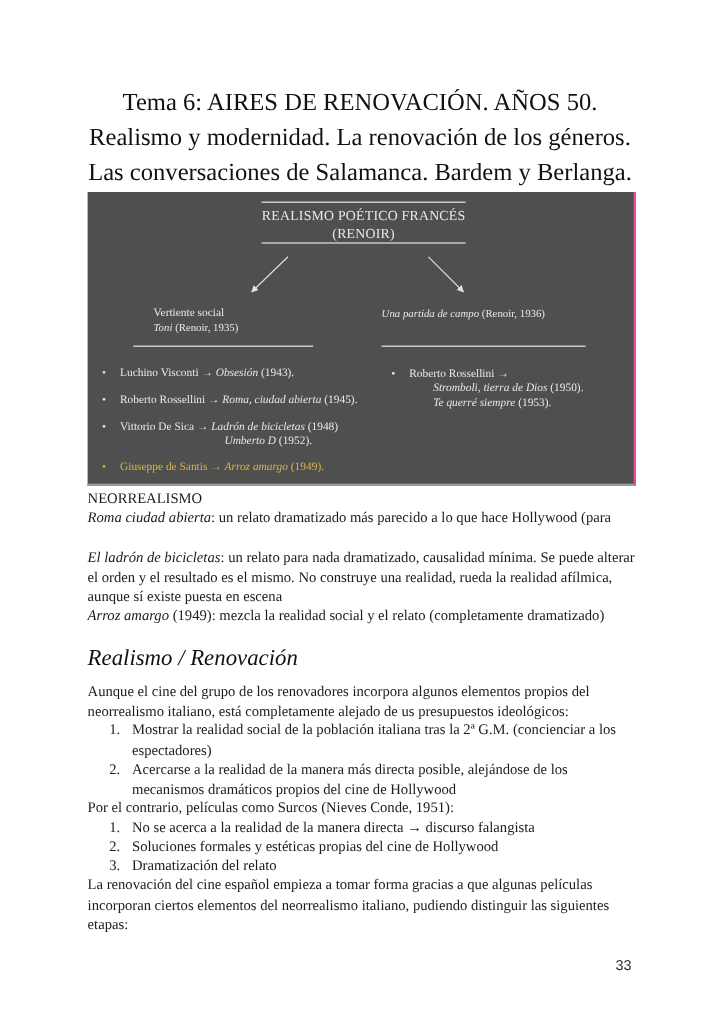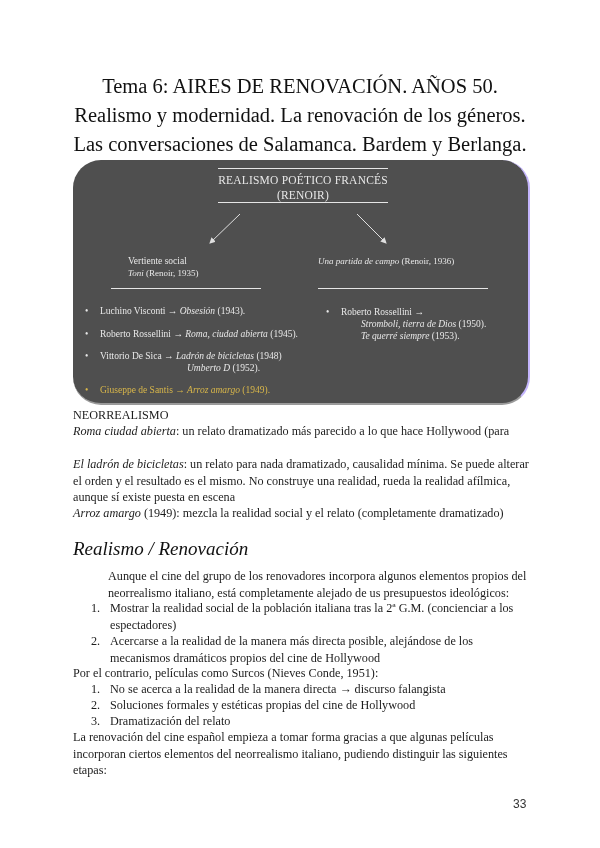--- a/index.html
+++ b/index.html
@@ -3,22 +3,22 @@
 <meta charset="utf-8">
 <style>
   html, body { margin: 0; padding: 0; background: #ffffff; }
   body { width: 600px; height: 848px; position: relative; overflow: hidden;
          font-family: "Liberation Serif", "DejaVu Serif", serif; color: #1a1a1a; }
   .page-title { position: absolute; left: 40px; top: 72px; width: 520px; text-align: center;
                 font-size: 20.5px; line-height: 29px; color: #111; }
   .page-title div { white-space: nowrap; }
 
   .diagram { position: absolute; left: 73px; top: 160px; width: 455px; height: 243px;
-             background: #4f4f4f; border-right: 2px solid #c4b5fd; border-bottom: 2px solid #9a9a9a;
-             color: #e8e8e8; font-family: "Liberation Serif", serif; border-radius: 28px; }
+             background: #4f4f4f; border-right: 2px solid #ec4899; border-bottom: 2px solid #9a9a9a;
+             color: #e8e8e8; font-family: "Liberation Serif", serif; }
   .diagram .hline { position: absolute; height: 1px; background: #e6e6e6; }
   .diagram .root { position: absolute; left: 145px; top: 13px; width: 170px; text-align: center;
                    font-size: 11.5px; line-height: 15px; letter-spacing: 0.2px; }
   .diagram svg.arrows { position: absolute; left: 0; top: 0; }
   .branch { position: absolute; text-align: left; font-size: 9.5px; line-height: 12px; }
   .branch .sub { font-size: 9px; }
   .branch i { font-style: italic; }
   .bul { position: absolute; font-size: 9.5px; line-height: 12px; white-space: nowrap; }
   .bul .dot { position: absolute; left: -15px; top: 0; }
   .bul i { font-style: italic; }
@@ -105,21 +105,21 @@
   <i>El ladrón de bicicletas</i><span>: un relato para nada dramatizado, causalidad mínima. Se puede alterar</span><br>
   <span>el orden y el resultado es el mismo. No construye una realidad, rueda la realidad afílmica,</span><br>
   <span>aunque sí existe puesta en escena</span>
 </div>
 <div class="txt" style="top:505px;">
   <i>Arroz amargo</i><span> (1949): mezcla la realidad social y el relato (completamente dramatizado)</span>
 </div>
 
 <div class="h2">Realismo / Renovación</div>
 
-<div class="txt" style="top:568px;margin-left:35px;">
+<div class="txt" style="top:568px;">
   <span>Aunque el cine del grupo de los renovadores incorpora algunos elementos propios del</span><br>
   <span>neorrealismo italiano, está completamente alejado de us presupuestos ideológicos:</span>
 </div>
 
 <div class="ol-item" style="top:600px;">
   <span class="num">1.</span>
   <span class="body"><span>Mostrar la realidad social de la población italiana tras la 2ª G.M. (concienciar a los</span><br><span>espectadores)</span></span>
 </div>
 <div class="ol-item" style="top:633px;">
   <span class="num">2.</span>

